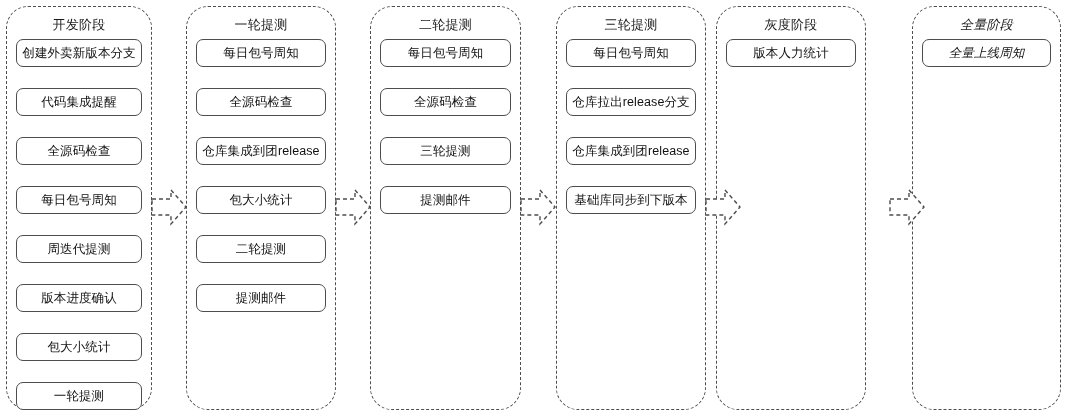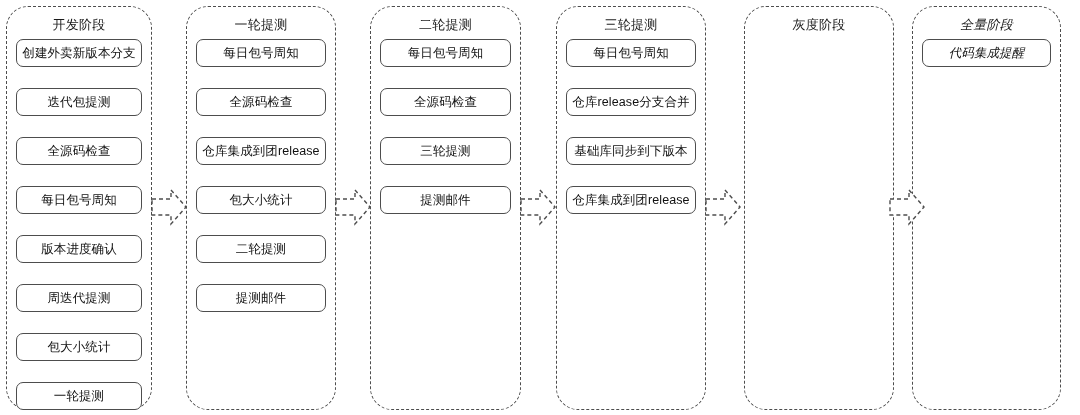--- a/index.html
+++ b/index.html
@@ -83,25 +83,25 @@
   }
 </style>
 </head>
 <body>
 
 <div id="canvas">
     <div class="lane" style="left: 6px; width: 146px;">
       <div class="lane-title">开发阶段</div>
       <div class="lane-body">
         <div class="task">创建外卖新版本分支</div>
-        <div class="task">迭代包提测</div>
+        <div class="task">代码集成提醒</div>
         <div class="task">全源码检查</div>
         <div class="task">每日包号周知</div>
+        <div class="task">周迭代提测</div>
         <div class="task">版本进度确认</div>
-        <div class="task">周迭代提测</div>
         <div class="task">包大小统计</div>
         <div class="task">一轮提测</div>
         <div class="task">提测邮件</div>
       </div>
     </div>
     <div class="lane" style="left: 186px; width: 150px;">
       <div class="lane-title">一轮提测</div>
       <div class="lane-body">
         <div class="task">每日包号周知</div>
         <div class="task">全源码检查</div>
@@ -117,32 +117,35 @@
         <div class="task">每日包号周知</div>
         <div class="task">全源码检查</div>
         <div class="task">三轮提测</div>
         <div class="task">提测邮件</div>
       </div>
     </div>
     <div class="lane" style="left: 556px; width: 150px;">
       <div class="lane-title">三轮提测</div>
       <div class="lane-body">
         <div class="task">每日包号周知</div>
-        <div class="task">仓库release分支合并</div>
+        <div class="task">仓库拉出release分支</div>
+        <div class="task">仓库集成到团release</div>
         <div class="task">基础库同步到下版本</div>
-        <div class="task">仓库集成到团release</div>
       </div>
     </div>
-    <div class="lane" style="left: 744px; width: 150px;">
+    <div class="lane" style="left: 716px; width: 150px;">
       <div class="lane-title">灰度阶段</div>
+      <div class="lane-body">
+        <div class="task">版本人力统计</div>
+      </div>
     </div>
     <div class="lane" style="left: 912px; width: 149px; font-style: italic;">
       <div class="lane-title">全量阶段</div>
       <div class="lane-body">
-        <div class="task">代码集成提醒</div>
+        <div class="task">全量上线周知</div>
       </div>
     </div>
     <div class="arrow" style="left: 150px;">
       <svg viewBox="0 0 38 42" xmlns="http://www.w3.org/2000/svg">
         <polygon points="2,13 21,13 21,4 36,21 21,38 21,29 2,29"></polygon>
       </svg>
     </div>
     <div class="arrow" style="left: 334px;">
       <svg viewBox="0 0 38 42" xmlns="http://www.w3.org/2000/svg">
         <polygon points="2,13 21,13 21,4 36,21 21,38 21,29 2,29"></polygon>

